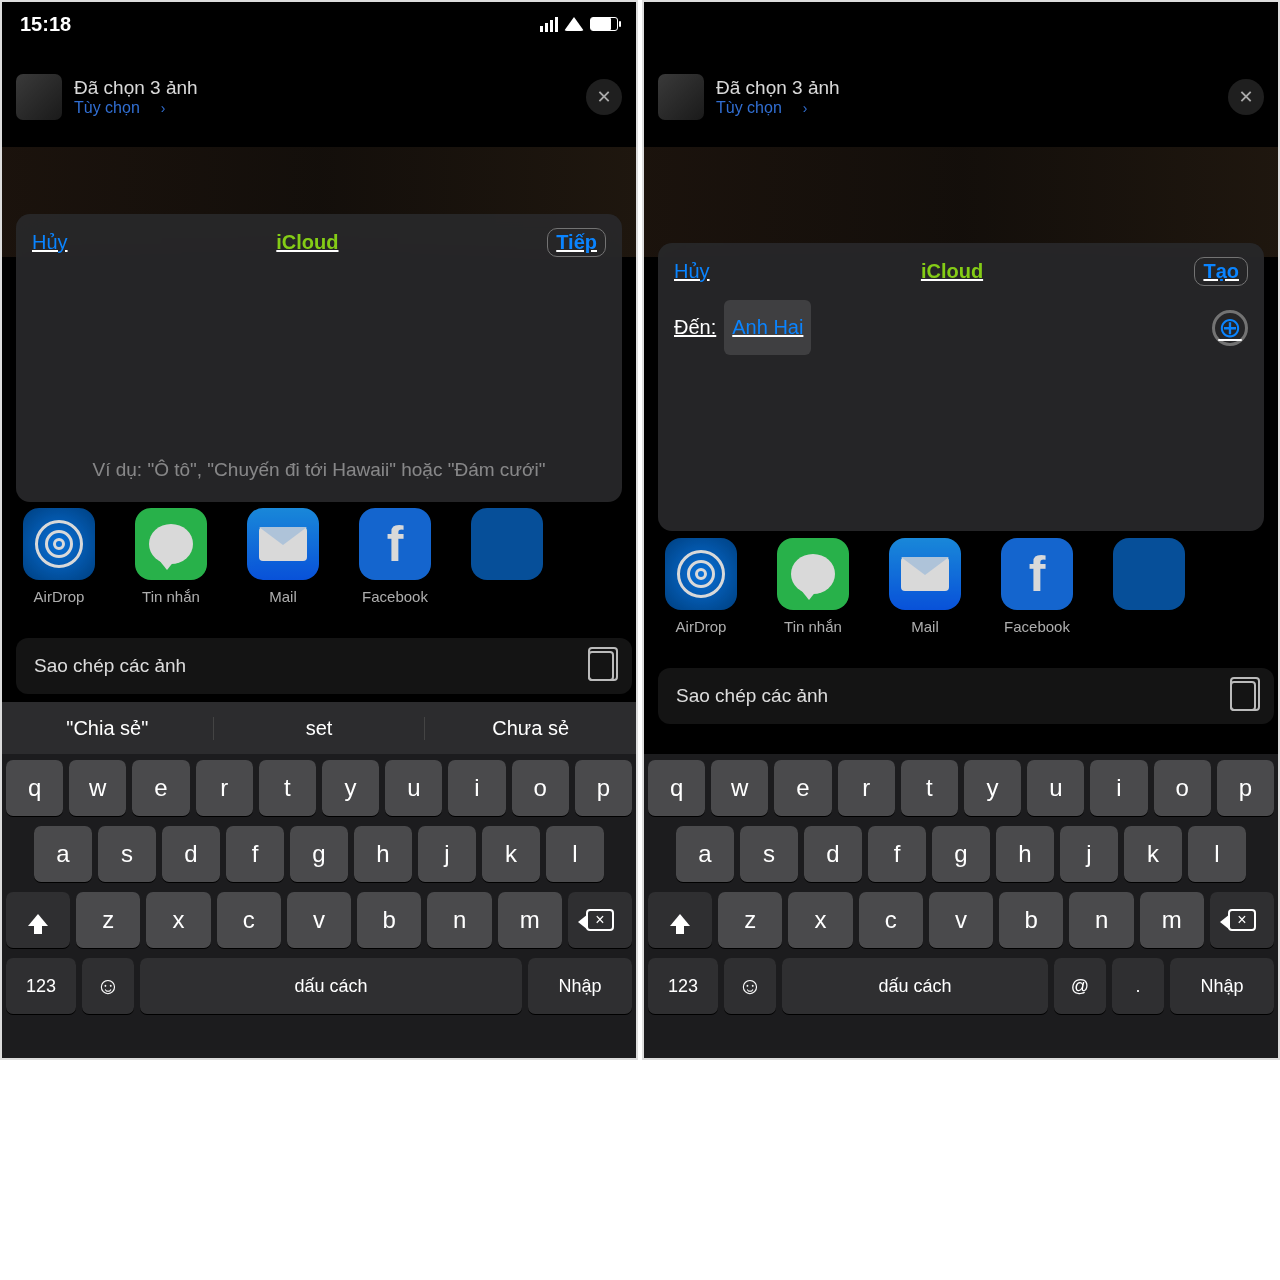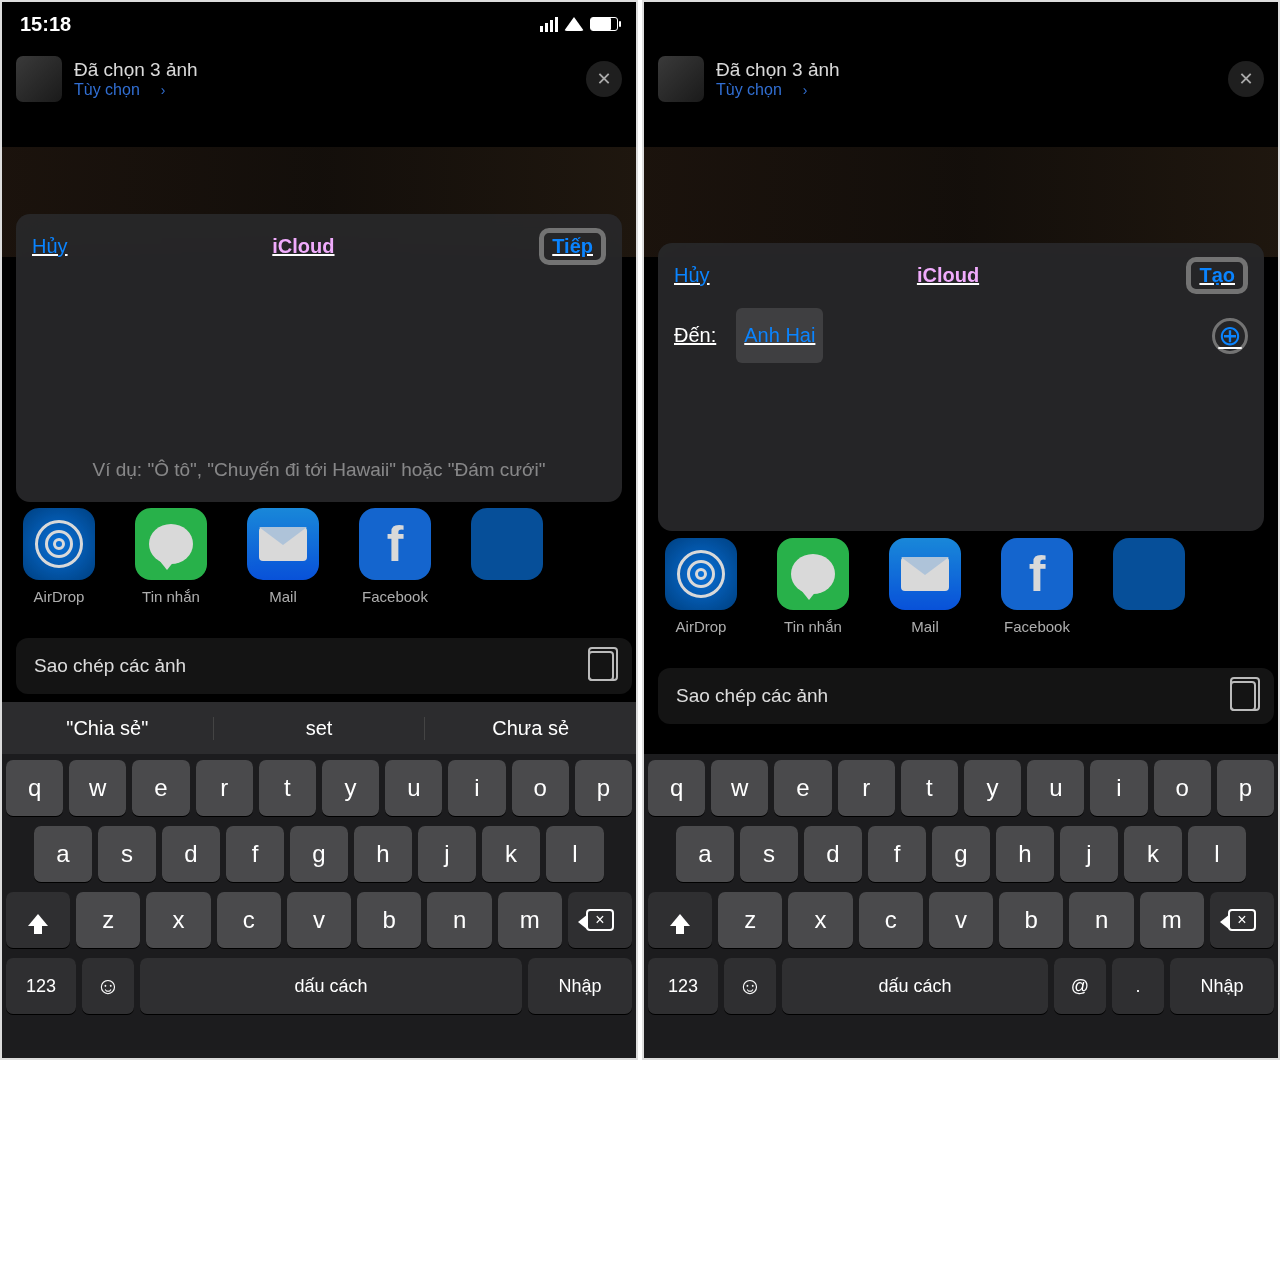--- a/index.html
+++ b/index.html
@@ -17,44 +17,44 @@
   .sig i:nth-child(3){height:12px;}
   .sig i:nth-child(4){height:15px;}
   .wifi { width:0;height:0;border-left:10px solid transparent;border-right:10px solid transparent;border-bottom:14px solid #fff; position:relative; border-radius:3px; }
   .batt { width:28px;height:14px;border:1.5px solid #fff;border-radius:3px;position:relative; }
   .batt::after{content:"";position:absolute;right:-4px;top:3px;width:2px;height:6px;background:#fff;border-radius:1px;}
   .batt i{display:block;background:#fff;height:100%;width:75%;border-radius:1px;}
 
   .dim { position:absolute; inset:44px 0 0 0; background: rgba(0,0,0,0.55); }
 
   
-  .sheet-head { position: absolute; top: 44px; left: 14px; right: 14px; height: 66px; display:flex; align-items:center; gap: 12px; }
+  .sheet-head { position: absolute; top: 62px; left: 14px; right: 14px; height: 66px; display:flex; align-items:center; gap: 12px; }
   .thumb { width:46px; height:46px; border-radius:7px; background: linear-gradient(135deg,#3a3a3a,#1a1a1a); }
   .titles { flex:1; color:#fff; }
   .titles .t1 { font-size:19px; font-weight:500; color: rgba(255,255,255,0.85); }
   .titles .t2 { font-size:16px; color:#3a82f7; display:flex; align-items:center; gap:21px; opacity:0.85; }
   .closex { width:36px; height:36px; border-radius:50%; background:rgba(255,255,255,0.12); display:flex; align-items:center; justify-content:center; color:#aaa; font-size:18px; cursor:pointer; }
 
   .bg-photos { position:absolute; top:145px; left:0; right:0; height:110px; background: linear-gradient(90deg,#6b4a32,#4d3a2a,#7a5a3a); opacity:0.25; }
 
   
   .modal { position:absolute; left:14px; right:14px; background: rgba(40,40,42,0.92); backdrop-filter: blur(20px); border-radius:14px; padding: 14px 16px 18px 16px; color:#fff;text-decoration:underline; }
   .modal.m1 { top: 212px; height: 288px; }
   .modal.m2 { top: 241px; height: 288px; }
   .modal-bar { display:flex; align-items:center; justify-content:space-between; font-size:20px; margin-bottom:14px; }
   .mb-cancel { color:#0a84ff; cursor:pointer; }
-  .mb-title  { color:#f0abfc; font-weight:600; }
+  .mb-title  { color:#84cc16; font-weight:600; }
   .mb-next   { color:#0a84ff; font-weight:600; cursor:pointer; padding:2px 8px; }
-  .annot { border:5px solid #737373; border-radius:10px; }
+  .annot { border:1px solid #737373; border-radius:10px; }
 
   .share-input { margin-top:4px; font-size:20px; color:#fff; display:flex; align-items:center; }
   .share-input .cursor { display:inline-block; width:2px; height:24px; background:#3a82ff; margin-left:1px; position:relative; top:3px; }
   .share-example { position:absolute; bottom:18px; left:16px; right:16px; color:rgba(255,255,255,0.45); font-size:19px; text-align:center; line-height:1.45; }
 
-  .to-row { display:flex; align-items:center; gap:20px; font-size:20px; margin-top:4px; }
+  .to-row { display:flex; align-items:center; gap:8px; font-size:20px; margin-top:4px; }
   .to-label { color:#fff; }
   .to-chip { background:rgba(255,255,255,0.12); color:#0a84ff; padding:16px 8px; border-radius:6px; }
   .plus { margin-left:auto; width:36px; height:36px; border-radius:50%; display:flex; align-items:center; justify-content:center; color:#0a84ff; font-size:28px; font-weight:300; cursor:pointer; }
   .plus.annot { border-width:3px; }
 
   
   .apps { position:absolute; left:14px; right:0; display:flex; gap:26px; top: 506px; }
   .phone .apps.v2 { top: 536px; }
   .app { width:86px; display:flex; flex-direction:column; align-items:center; gap:8px; opacity:0.85; }
   .app .ico { width:72px; height:72px; border-radius:16px; display:flex; align-items:center; justify-content:center; }

